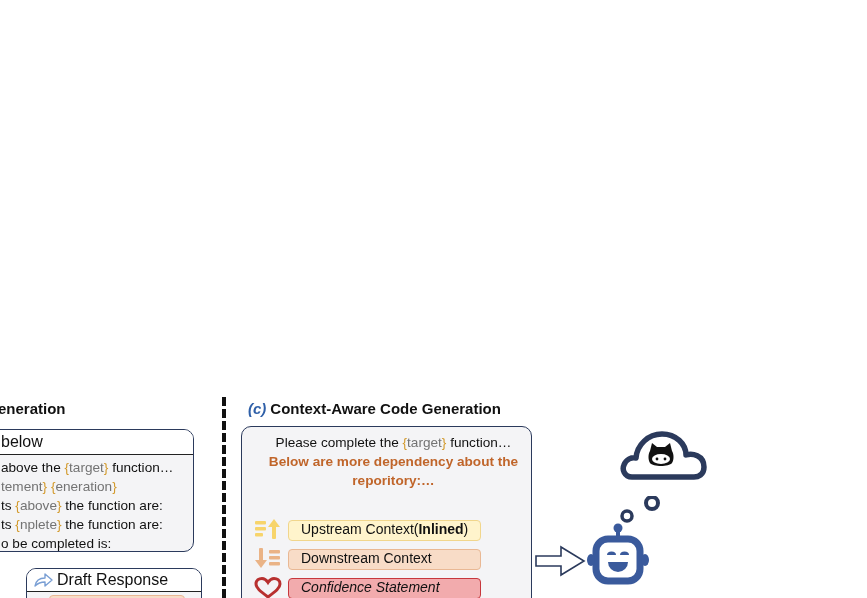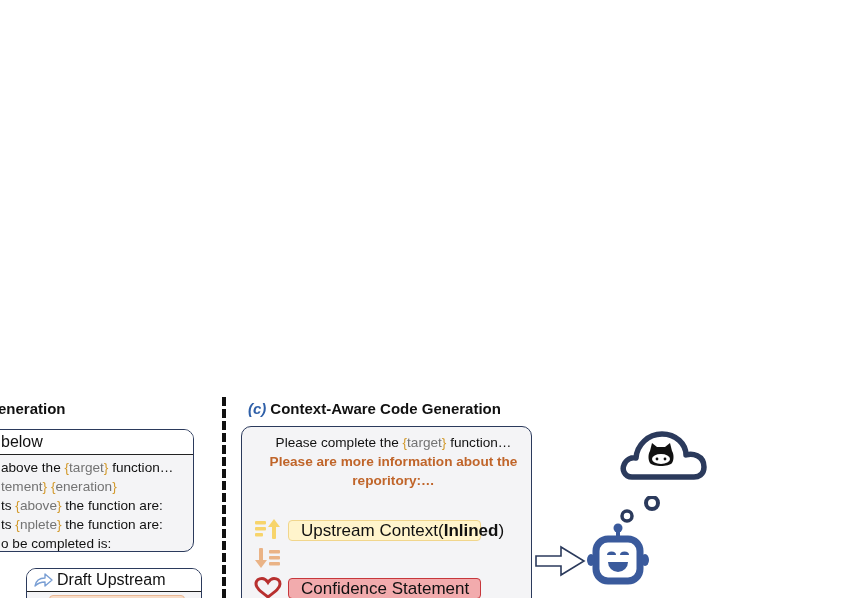--- a/index.html
+++ b/index.html
@@ -7,21 +7,21 @@
          font-family:"Liberation Sans", "DejaVu Sans", sans-serif; color:#111; }
   .abs { position:absolute; }
   .heading { font-weight:bold; font-size:15px; white-space:nowrap; }
   .heading .tag { color:#2e5fa8; font-style:italic; margin-right:4px; }
   .panel { position:absolute; border:1.6px solid #2b3a5c; border-radius:10px; background:#f4f4f6; overflow:hidden; box-sizing:border-box; }
   .panel-head { height:24px; border-bottom:1.3px solid #222; display:flex; align-items:center; font-size:16px; background:#fff; padding-left:6px; white-space:nowrap; }
   .line { font-size:13.6px; line-height:19px; white-space:nowrap; }
   .ph { color:#737373; }
   .br { color:#d39a2c; }
   .orange { color:#c0652a; font-weight:bold; }
-  .chip { position:absolute; left:46px; height:21px; box-sizing:border-box; border-radius:4px; font-size:17px; display:flex; align-items:flex-start; padding-left:12px; white-space:nowrap; }
+  .chip { position:absolute; left:46px; height:21px; box-sizing:border-box; border-radius:4px; font-size:14px; display:flex; align-items:flex-start; padding-left:12px; white-space:nowrap; }
   .chip-up { background:#fff4cc; border:1px solid #f1d68c; }
   .chip-down { background:#f8dcc7; border:1px solid #e9b894; }
   .chip-conf { background:#f2abad; border:1px solid #c7373c; }
   .divider { position:absolute; left:222px; top:397px; width:4px; height:201px;
              background:repeating-linear-gradient(to bottom, #111 0 9px, transparent 9px 12px); }
 </style>
 </head>
 <body>
 
 <div class="abs heading" style="left:-2px; top:400px;">
@@ -51,37 +51,37 @@
   </div>
 </div>
 
 <div class="panel" style="left:26px; top:568px; width:176px; height:40px;">
   <div class="panel-head" style="height:22px;">
     <span style="display:inline-block; width:20px; height:16px; margin-right:4px;">
       <svg width="20" height="16" viewBox="0 0 20 16">
           <path d="M2 14 C3 8 7 6 12 6 L12 2 L19 8 L12 14 L12 10 C8 10 5 11 2 14 Z" fill="none" stroke="#7a9fd4" stroke-width="1.4" stroke-linejoin="round"></path>
         </svg>
     </span>
-    <span>Draft Upstream</span>
+    <span>Draft Response</span>
   </div>
   <div style="position:absolute; left:22px; top:26px; width:134px; height:12px; background:#f8dcc7; border:1px solid #e9b894; border-radius:4px;"></div>
 </div>
 
 <div class="divider"></div>
 
 <div class="abs heading" style="left:248px; top:400px;text-align:center;">
   <span class="tag">(c)</span><span>Context-Aware Code Generation</span>
 </div>
 
 <div class="panel" style="left:241px; top:426px; width:291px; height:190px;">
   <div style="padding-left:14px; padding-top:6px;text-align:center;">
     <div class="line">
       <span>Please complete the </span><span class="br">{</span><span class="ph">target</span><span class="br">}</span><span> function…</span>
     </div>
-    <div class="line orange">Please are more information about the</div>
+    <div class="line orange">Below are more dependency about the</div>
     <div class="line orange">reporitory:…</div>
   </div>
 
   <span class="abs" style="left:12px; top:91px;">
     <svg width="28" height="22" viewBox="0 0 28 22">
       <g fill="#f7d46b">
         <rect x="1" y="3" width="11" height="3.5" rx="1"></rect>
           <rect x="1" y="9" width="11" height="3.5" rx="1"></rect>
           <rect x="1" y="15" width="8" height="3.5" rx="1"></rect>
         <rect x="18" y="6" width="4" height="15" rx="1"></rect>
@@ -104,21 +104,24 @@
     <svg width="28" height="22" viewBox="0 0 28 22">
       <path d="M14 20 C6 14 2 11 2 7 C2 3 5 1.5 8 1.5 C11 1.5 13 4 14 5.5 C15 4 17 1.5 20 1.5 C23 1.5 26 3 26 7 C26 11 22 14 14 20 Z" fill="none" stroke="#b8302f" stroke-width="3"></path>
     </svg>
   </span>
 
   <div class="chip chip-up" style="top:93px; width:193px;">
     <span>Upstream Context(</span>
       <b>Inlined</b>
       <span>)</span>
   </div>
-  <div class="chip chip-conf" style="top:151px; width:193px;">
+  <div class="chip chip-down" style="top:122px; width:193px;">
+    <span>Downstream Context</span>
+  </div>
+  <div class="chip chip-conf" style="top:151px; width:193px;font-style:italic;">
     <span>Confidence Statement</span>
   </div>
 </div>
 
 <span class="abs" style="left:534px; top:545px;">
   <svg width="52" height="32" viewBox="0 0 52 32">
     <path d="M2 11 L27 11 L27 2 L50 16 L27 30 L27 21 L2 21 Z" fill="#fff" stroke="#2b3a5c" stroke-width="1.6" stroke-linejoin="miter"></path>
   </svg>
 </span>
 

